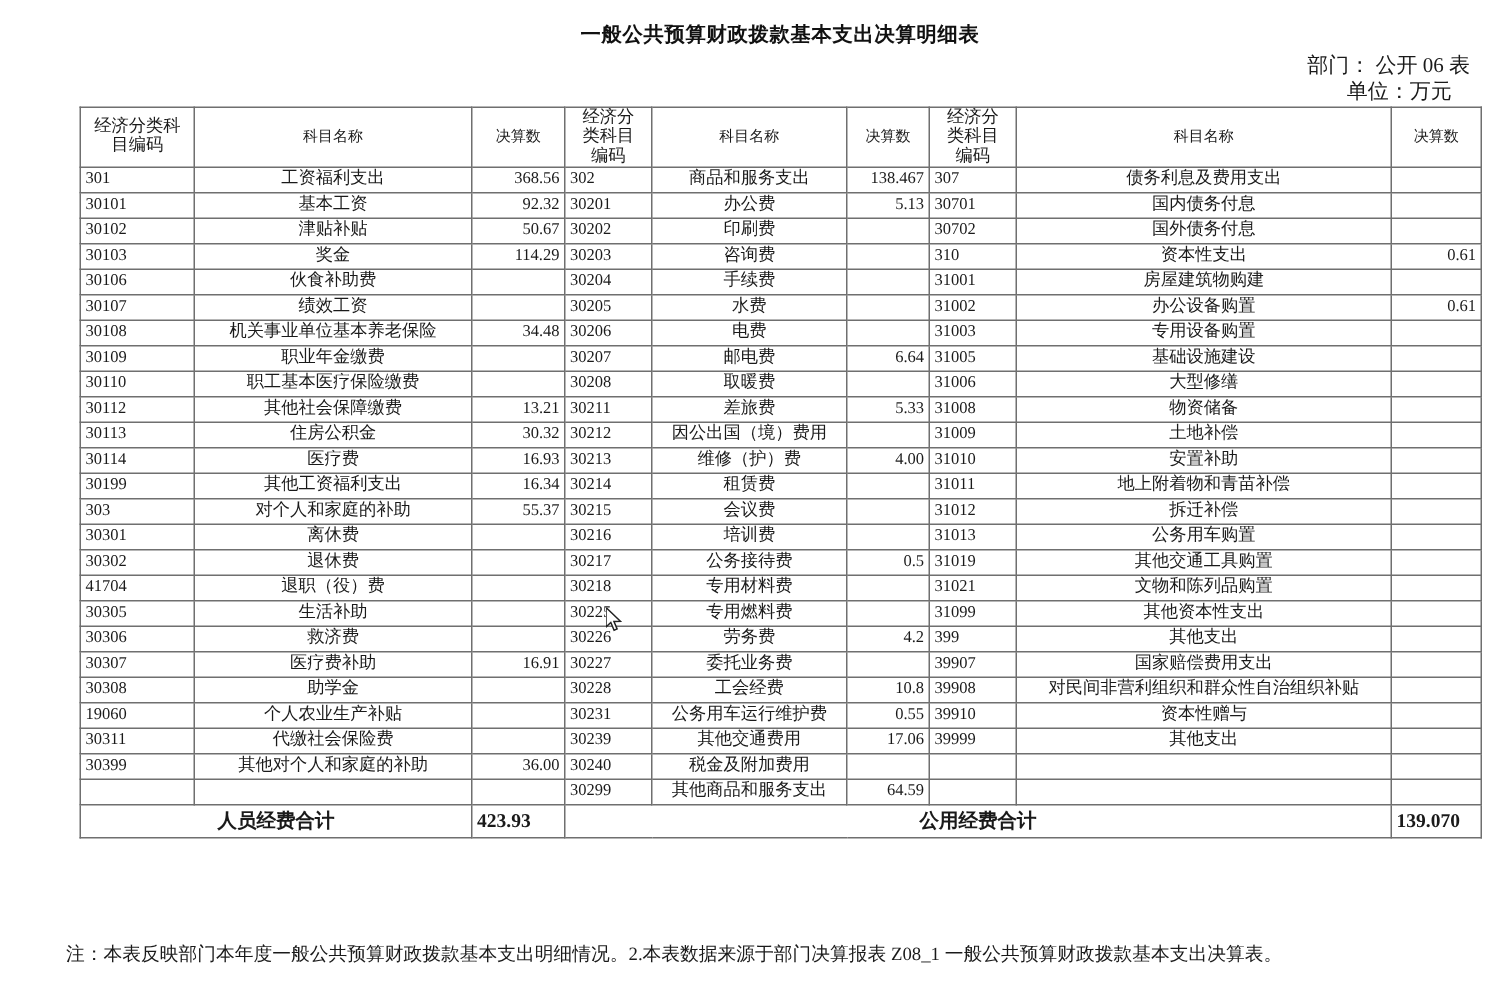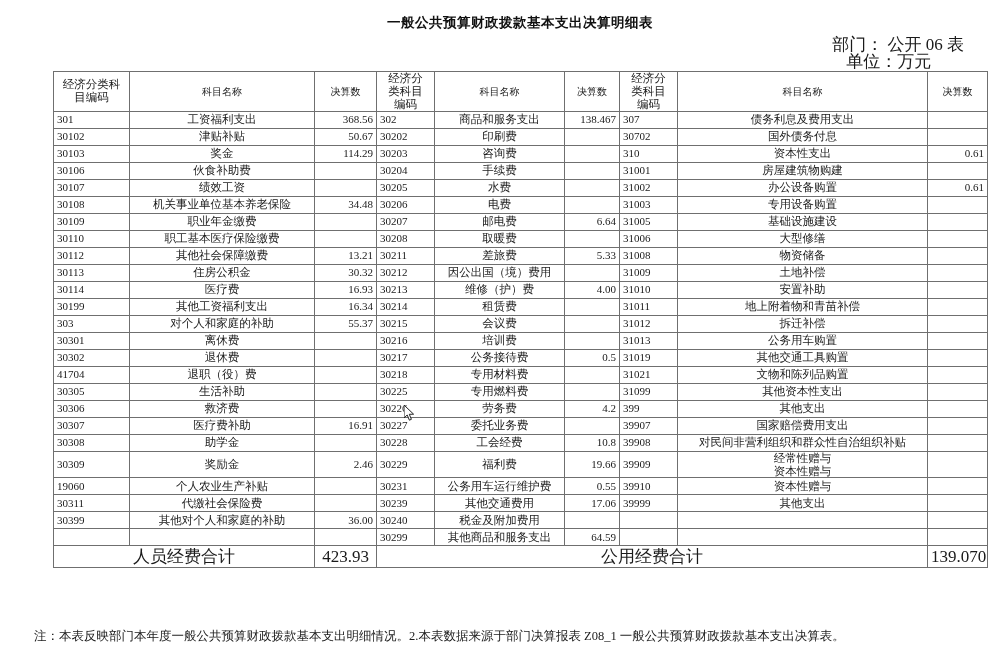--- a/index.html
+++ b/index.html
@@ -25,29 +25,29 @@
   .title {
     text-align: center;
     font-size: 13.5px;
     font-weight: bold;
     letter-spacing: 0.5px;
     padding-top: 14px;
     color: #111;
   }
   .meta {
     position: absolute;
-    right: 36px;
+    right: 20px;
     top: 36px;
     text-align: left;
-    font-size: 17px;
+    font-size: 14px;
     line-height: 17px;
     color: #1a1a1a;
   }
   .meta div { white-space: nowrap; }
-  .meta .m-indent { padding-left: 14px; }
+  .meta .m-indent { padding-left: 14px; text-align: center; }
 
   table.sheet {
     position: absolute;
     left: 33px;
     top: 71px;
     width: 934px;
     border-collapse: collapse;
     table-layout: fixed;
     font-size: 11px;
     margin-left: 20px;
@@ -90,27 +90,28 @@
   td.code { text-align: left; padding-left: 4px; font-size: 11px; }
   td.name { text-align: center; font-size: 11.5px; }
   td.num  { text-align: right; padding-right: 5px; font-size: 11px; }
 
   .two-line { line-height: 1.15; }
 
   tr.tall td { height: 26px; }
   tr.total td {
     height: 22px;
     text-align: center;
-    font-size: 17px;
-  }
-  tr.total td.num { text-align: center; }
+    font-size: 13px;
+    font-weight: bold;
+  }
+  tr.total td.num { text-align: left; }
 
   .note {
     position: absolute;
-    left: 34px;
+    left: 44px;
     top: 628px;
     font-size: 12.5px;
     color: #1a1a1a;
     white-space: nowrap;
   }
 
   .cursor {
     position: absolute;
     left: 404px;
     top: 405px;
@@ -173,20 +174,31 @@
           <td class="name">工资福利支出</td>
           <td class="num">368.56</td>
           <td class="code">302</td>
           <td class="name">商品和服务支出</td>
           <td class="num">138.467</td>
           <td class="code">307</td>
           <td class="name">债务利息及费用支出</td>
           <td class="num"></td>
         </tr>
         <tr>
+          <td class="code">30101</td>
+          <td class="name">基本工资</td>
+          <td class="num">92.32</td>
+          <td class="code">30201</td>
+          <td class="name">办公费</td>
+          <td class="num">5.13</td>
+          <td class="code">30701</td>
+          <td class="name">国内债务付息</td>
+          <td class="num"></td>
+        </tr>
+        <tr>
           <td class="code">30102</td>
           <td class="name">津贴补贴</td>
           <td class="num">50.67</td>
           <td class="code">30202</td>
           <td class="name">印刷费</td>
           <td class="num"></td>
           <td class="code">30702</td>
           <td class="name">国外债务付息</td>
           <td class="num"></td>
         </tr>
@@ -379,34 +391,20 @@
         </tr>
         <tr>
           <td class="code">30308</td>
           <td class="name">助学金</td>
           <td class="num"></td>
           <td class="code">30228</td>
           <td class="name">工会经费</td>
           <td class="num">10.8</td>
           <td class="code">39908</td>
           <td class="name">对民间非营利组织和群众性自治组织补贴</td>
-          <td class="num"></td>
-        </tr>
-        <tr class="tall">
-          <td class="code">30309</td>
-          <td class="name">奖励金</td>
-          <td class="num">2.46</td>
-          <td class="code">30229</td>
-          <td class="name">福利费</td>
-          <td class="num">19.66</td>
-          <td class="code">39909</td>
-          <td class="name two-line">
-            <div>经常性赠与</div>
-            <div>资本性赠与</div>
-          </td>
           <td class="num"></td>
         </tr>
         <tr>
           <td class="code">19060</td>
           <td class="name">个人农业生产补贴</td>
           <td class="num"></td>
           <td class="code">30231</td>
           <td class="name">公务用车运行维护费</td>
           <td class="num">0.55</td>
           <td class="code">39910</td>

